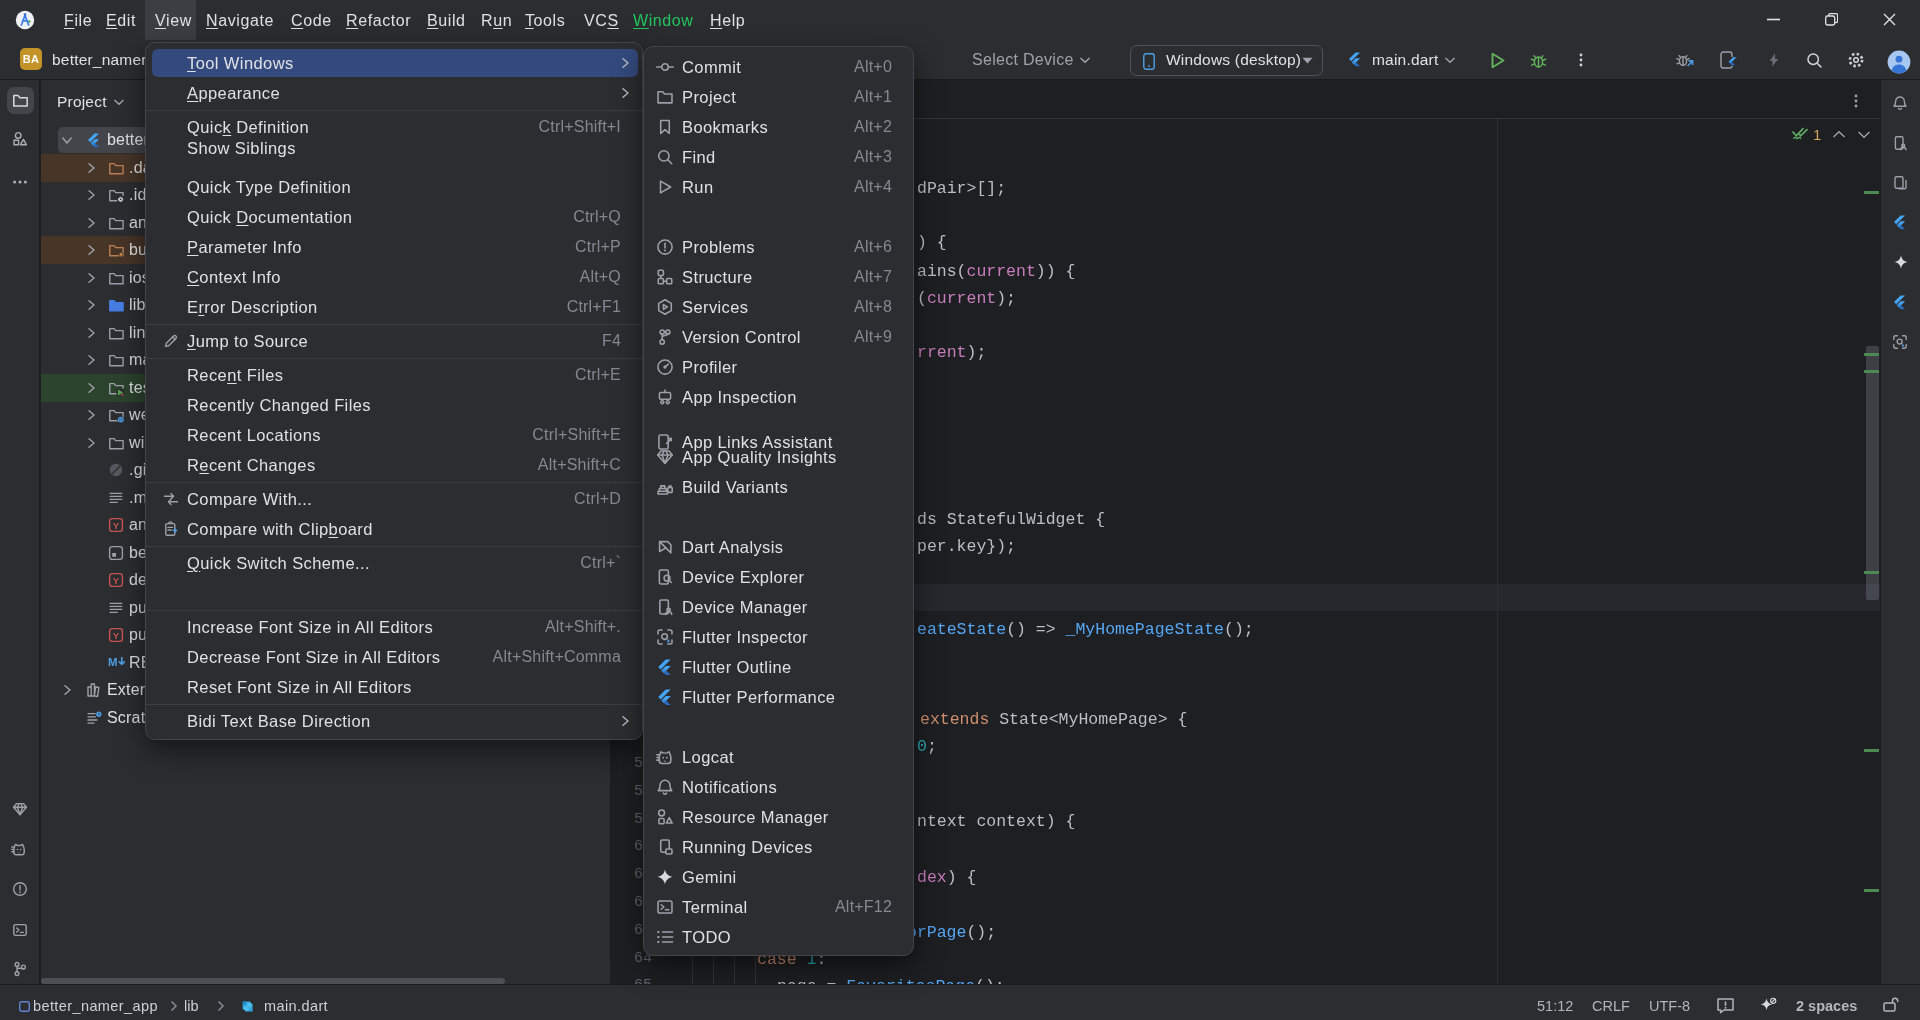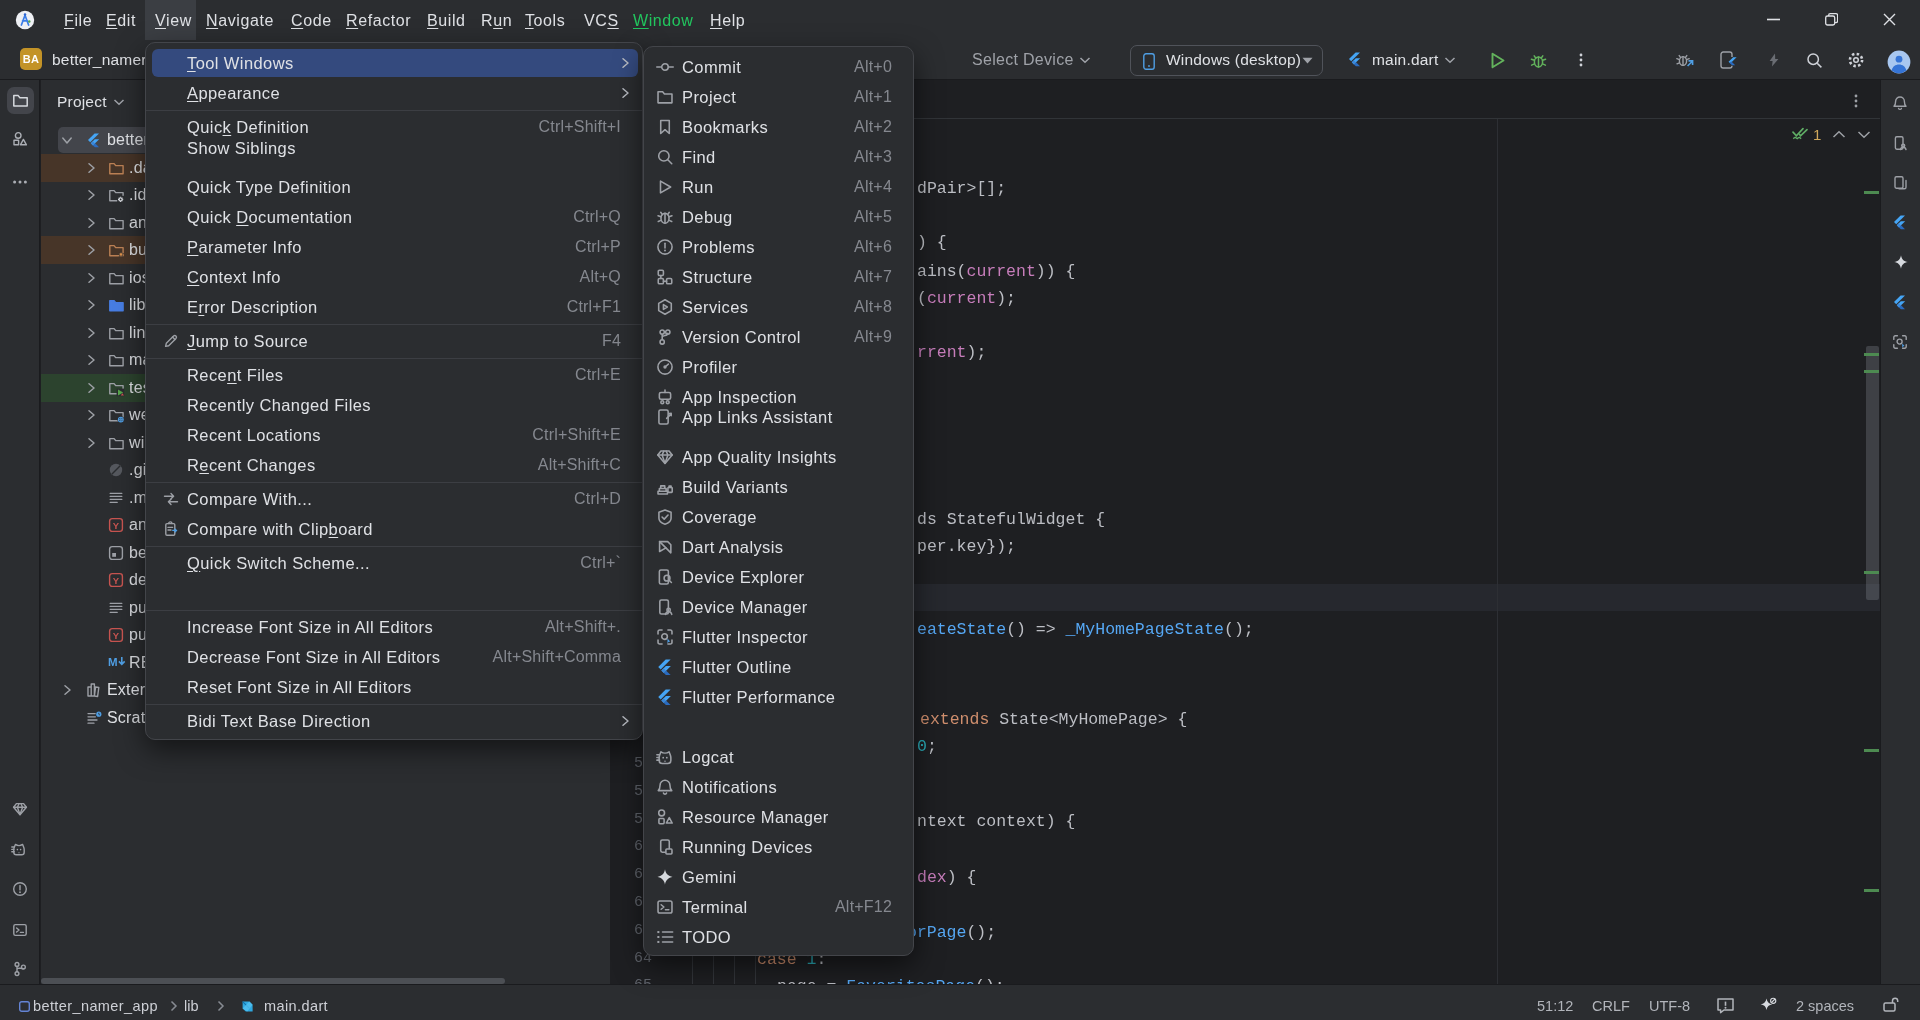--- a/index.html
+++ b/index.html
@@ -675,21 +675,21 @@
     </svg>
   </div>
 <div class="a" style="left:1759px;top:996px">
     <svg width="19" height="19" viewBox="0 0 19 19" style="">
       <path d="M7.5 2.5C8 5.8 10 7.8 13.3 8.3 10 8.8 8 10.8 7.5 14.1 7 10.8 5 8.8 1.7 8.3 5 7.8 7 5.8 7.5 2.5z" fill="#d6d9de"></path>
       <circle cx="14.2" cy="4.8" r="3.4" fill="#2b2d30"></circle>
       <circle cx="14.2" cy="4.8" r="2.6" fill="none" stroke="#d6d9de" stroke-width="1.1"></circle>
       <path d="M12.4 6.6l3.6-3.6" stroke="#d6d9de" stroke-width="1.1"></path>
     </svg>
   </div>
-<div class="a tx" style="left:1796px;top:1006px;transform:translateY(-50%);font-size:14.5px;color:#b2b5bb;font-weight:400">2 spaces</div>
+<div class="a tx" style="left:1796px;top:1006px;transform:translateY(-50%);font-size:14.5px;color:#b2b5bb;font-weight:700">2 spaces</div>
 <div class="a" style="left:1882px;top:996px">
     <svg width="17" height="17" viewBox="0 0 17 17" style="">
       <rect x="2" y="7" width="11" height="8" rx="1.5" fill="none" stroke="#b2b5bb" stroke-width="1.5"></rect>
       <path d="M10.5 7V4.8a2.6 2.6 0 0 1 5.2 0V6" fill="none" stroke="#b2b5bb" stroke-width="1.5"></path>
     </svg>
   </div>
 <div class="a" style="left:145px;top:42px;width:498px;height:698px;background:#2b2d30;border:1px solid #43454a;border-radius:10px;box-shadow:0 10px 28px rgba(0,0,0,0.55);z-index:10;overflow:hidden">
 <div class="mi" style="top:5px">
       <div class="a" style="left:6px;top:1px;width:486px;height:28px;background:#344a7e;border-radius:6px"></div>
       <div class="lbl" style="position:absolute;left:41px"><u>T</u>ool Windows</div>
@@ -868,32 +868,20 @@
       <div class="a" style="left:12px;top:6px">
         <svg width="18" height="18" viewBox="0 0 18 18" style="transform:scale(1.125);transform-origin:0 0">
           <g fill="none" stroke="#9da0a6" stroke-width="1.4" stroke-linecap="round" stroke-linejoin="round">
             <path d="M4 2.8l9 5.2-9 5.2z"></path>
           </g>
         </svg>
       </div>
       <div class="lbl" style="position:absolute;left:38px">Run</div>
       <div class="sc">Alt+4</div>
     </div>
-<div class="mi" style="top:155px">
-      <div class="a" style="left:12px;top:6px">
-        <svg width="18" height="18" viewBox="0 0 18 18" style="transform:scale(1.125);transform-origin:0 0">
-          <g fill="none" stroke="#9da0a6" stroke-width="1.4" stroke-linecap="round" stroke-linejoin="round">
-            <ellipse cx="8" cy="9.2" rx="3.6" ry="4.4"></ellipse>
-            <path d="M8 4.8v8.8M5.7 5.9L4.2 3.8M10.3 5.9l1.5-2.1M4.4 7.8l-2.6-.9M4.4 11l-2.4 1M11.6 7.8l2.6-.9M11.6 11l2.4 1"></path>
-          </g>
-        </svg>
-      </div>
-      <div class="lbl" style="position:absolute;left:38px">Debug</div>
-      <div class="sc">Alt+5</div>
-    </div>
 <div class="mi" style="top:185px">
       <div class="a" style="left:12px;top:6px">
         <svg width="18" height="18" viewBox="0 0 18 18" style="transform:scale(1.125);transform-origin:0 0">
           <g fill="none" stroke="#9da0a6" stroke-width="1.4" stroke-linecap="round" stroke-linejoin="round">
             <circle cx="8" cy="8" r="6.3"></circle>
             <line x1="8" y1="4.6" x2="8" y2="8.9"></line>
           </g>
           <circle cx="8" cy="11.2" r="0.9" fill="#9da0a6"></circle>
         </svg>
       </div>
@@ -958,21 +946,21 @@
           <g fill="none" stroke="#9da0a6" stroke-width="1.4" stroke-linecap="round" stroke-linejoin="round">
             <rect x="3" y="4" width="10" height="6" rx="1.4"></rect>
             <circle cx="5.6" cy="12.6" r="1.3"></circle>
             <circle cx="10.4" cy="12.6" r="1.3"></circle>
             <path d="M8 4V1.8"></path>
           </g>
         </svg>
       </div>
       <div class="lbl" style="position:absolute;left:38px">App Inspection</div>
     </div>
-<div class="mi" style="top:355px">
+<div class="mi" style="top:380px">
       <div class="a" style="left:12px;top:6px">
         <svg width="18" height="18" viewBox="0 0 18 18" style="transform:scale(1.125);transform-origin:0 0">
           <g fill="none" stroke="#9da0a6" stroke-width="1.4" stroke-linecap="round" stroke-linejoin="round">
             <rect x="2.6" y="1.8" width="8.2" height="12.4" rx="1.4"></rect>
             <path d="M9.5 9.2l4-4M11.6 4.9l1.9-.1v2"></path>
           </g>
         </svg>
       </div>
       <div class="lbl" style="position:absolute;left:38px">App Links Assistant</div>
     </div>
@@ -991,31 +979,20 @@
       <div class="a" style="left:12px;top:6px">
         <svg width="18" height="18" viewBox="0 0 18 18" style="transform:scale(1.125);transform-origin:0 0">
           <g fill="none" stroke="#9da0a6" stroke-width="1.4" stroke-linecap="round" stroke-linejoin="round">
             <path d="M1.8 11.8h8.4v2.4H1.8zM3 9.4h6v2.4H3zM4.2 7h3.6v2.4H4.2z"></path>
             <rect x="10.6" y="8.4" width="3.8" height="4.4" rx="0.6"></rect>
             <path d="M11.6 8.4V7.2h1.8v1.2"></path>
           </g>
         </svg>
       </div>
       <div class="lbl" style="position:absolute;left:38px">Build Variants</div>
-    </div>
-<div class="mi" style="top:455px">
-      <div class="a" style="left:12px;top:6px">
-        <svg width="18" height="18" viewBox="0 0 18 18" style="transform:scale(1.125);transform-origin:0 0">
-          <g fill="none" stroke="#9da0a6" stroke-width="1.4" stroke-linecap="round" stroke-linejoin="round">
-            <path d="M8 1.8l5.4 2v5.4c0 2.6-2.6 4.4-5.4 5.2-2.8-.8-5.4-2.6-5.4-5.2V3.8z"></path>
-            <path d="M5.4 8l1.9 1.9 3.4-3.7"></path>
-          </g>
-        </svg>
-      </div>
-      <div class="lbl" style="position:absolute;left:38px">Coverage</div>
     </div>
 <div class="mi" style="top:485px">
       <div class="a" style="left:12px;top:6px">
         <svg width="18" height="18" viewBox="0 0 18 18" style="transform:scale(1.125);transform-origin:0 0">
           <g fill="none" stroke="#9da0a6" stroke-width="1.4" stroke-linecap="round" stroke-linejoin="round">
             <path d="M3.2 3.2h7.2l2.8 2.8v7.2L8.8 8.8 3.2 12z"></path>
             <path d="M3.2 3.2L8.8 8.8"></path>
           </g>
         </svg>
       </div>

